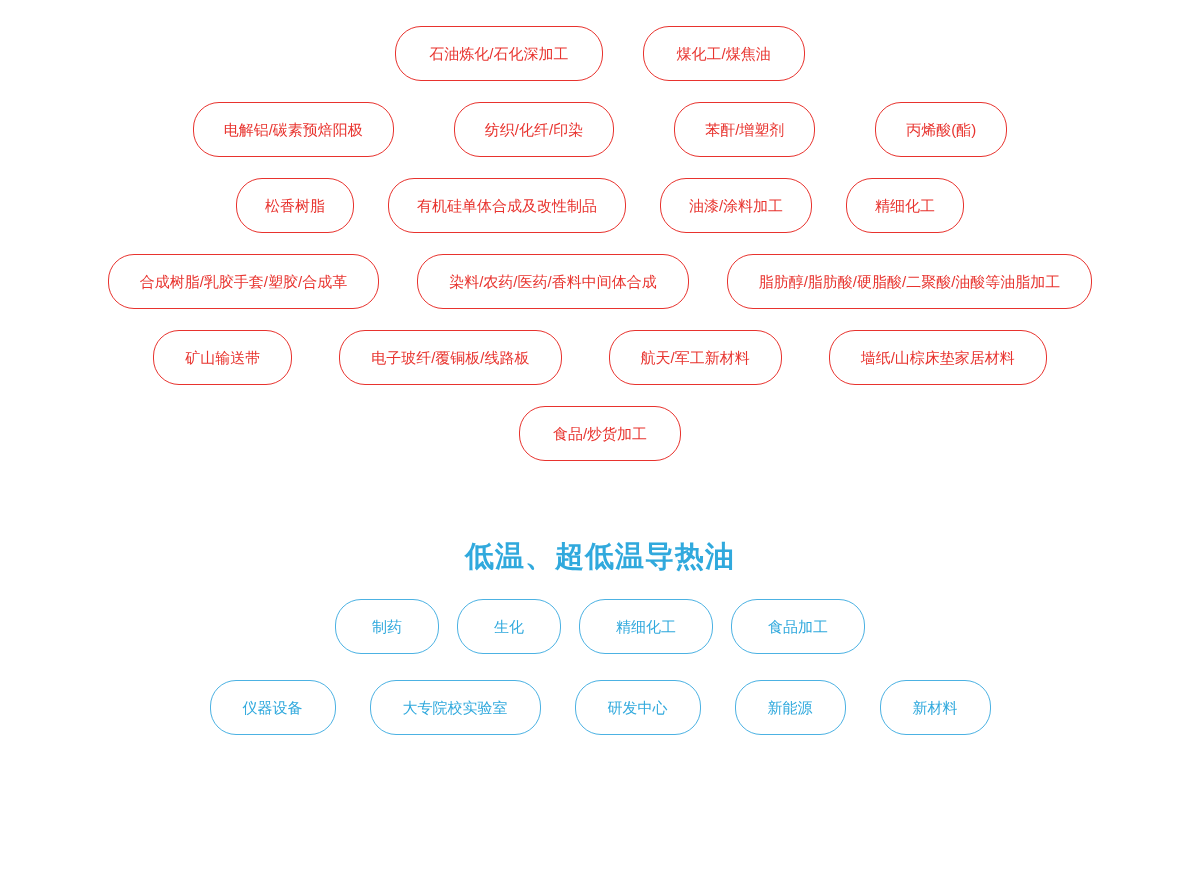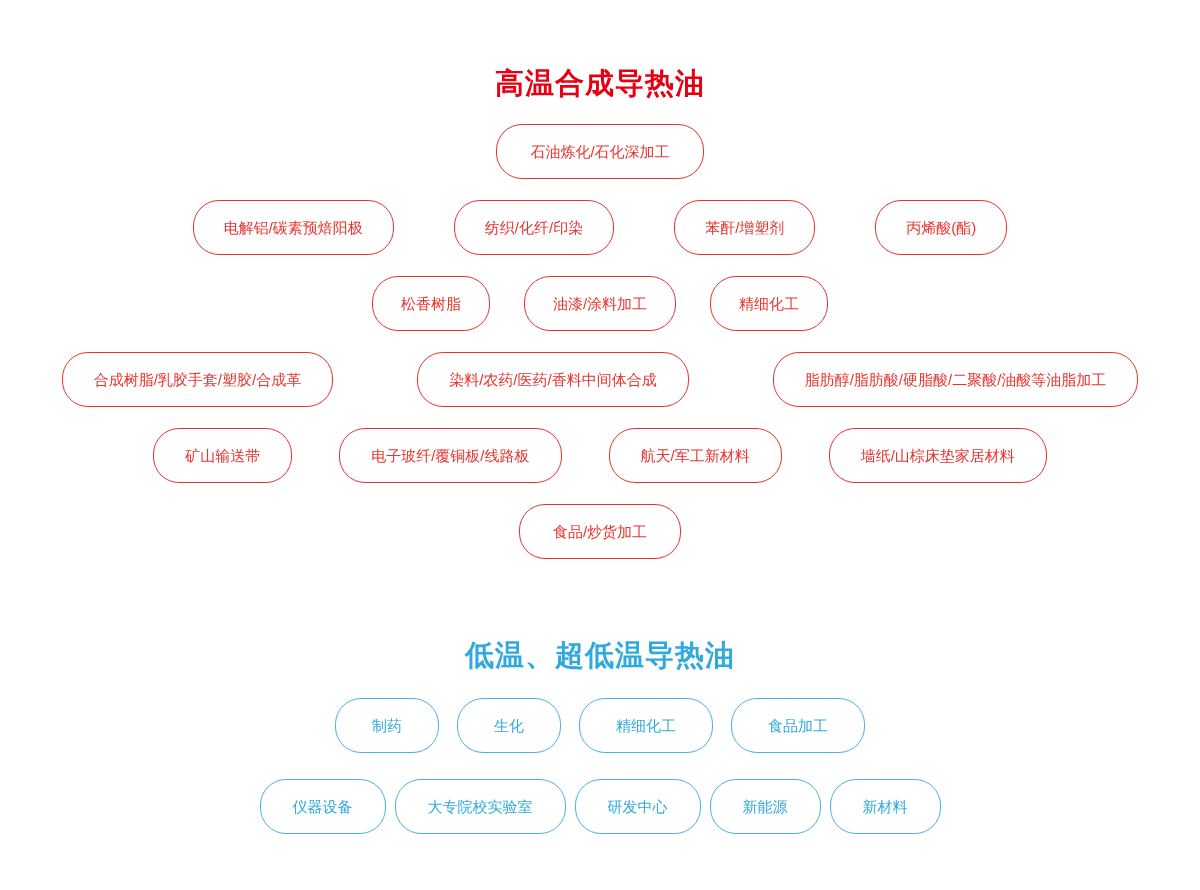--- a/index.html
+++ b/index.html
@@ -80,64 +80,65 @@
     color: #30a9dd;
     padding: 0 28px;
   }
 
   
   .hot-section .row { margin-bottom: 21px; }
 
   .hot-section .row.r1 { gap: 40px; margin-top: 26px; }
   .hot-section .row.r2 { gap: 60px; }
   .hot-section .row.r3 { gap: 34px; }
-  .hot-section .row.r4 { gap: 84px; }
+  .hot-section .row.r4 { gap: 38px; }
   .hot-section .row.r5 { gap: 47px; }
   .hot-section .row.r6 { gap: 0; margin-bottom: 0; }
 
   .hot-section .row.r1 .pill { padding: 0 33px; }
   .hot-section .row.r3 .pill { padding: 0 28px; }
   .hot-section .row.r4 .pill { padding: 0 31px; }
   .hot-section .row.r5 .pill { padding: 0 31px; }
   .hot-section .row.r6 .pill { padding: 0 33px; }
 
   
   .cold-section { margin-top: 12px; }
   .cold-section .row { margin-bottom: 26px; }
   .cold-section .row.c1 { gap: 18px; margin-top: 28px; }
-  .cold-section .row.c2 { gap: 9px; margin-bottom: 0; }
+  .cold-section .row.c2 { gap: 34px; margin-bottom: 0; }
 
   .cold-section .row.c1 .pill { padding: 0 36px; }
   .cold-section .row.c2 .pill { padding: 0 32px; }
 
   .spacer-between { height: 62px; }
 </style>
 </head>
 <body>
 
 <div class="page">
 
   <section class="hot-section">
-    <h1 class="section-title title-hot">高温合成导热油</h1>
 
     <div class="rows">
 
       <div class="row r1">
         <span class="pill pill-hot">石油炼化/石化深加工</span>
+        <span class="pill pill-hot">煤化工/煤焦油</span>
       </div>
 
       <div class="row r2">
         <span class="pill pill-hot">电解铝/碳素预焙阳极</span>
         <span class="pill pill-hot">纺织/化纤/印染</span>
         <span class="pill pill-hot">苯酐/增塑剂</span>
         <span class="pill pill-hot">丙烯酸(酯)</span>
       </div>
 
       <div class="row r3">
         <span class="pill pill-hot">松香树脂</span>
+        <span class="pill pill-hot">有机硅单体合成及改性制品</span>
         <span class="pill pill-hot">油漆/涂料加工</span>
         <span class="pill pill-hot">精细化工</span>
       </div>
 
       <div class="row r4">
         <span class="pill pill-hot">合成树脂/乳胶手套/塑胶/合成革</span>
         <span class="pill pill-hot">染料/农药/医药/香料中间体合成</span>
         <span class="pill pill-hot">脂肪醇/脂肪酸/硬脂酸/二聚酸/油酸等油脂加工</span>
       </div>
 

